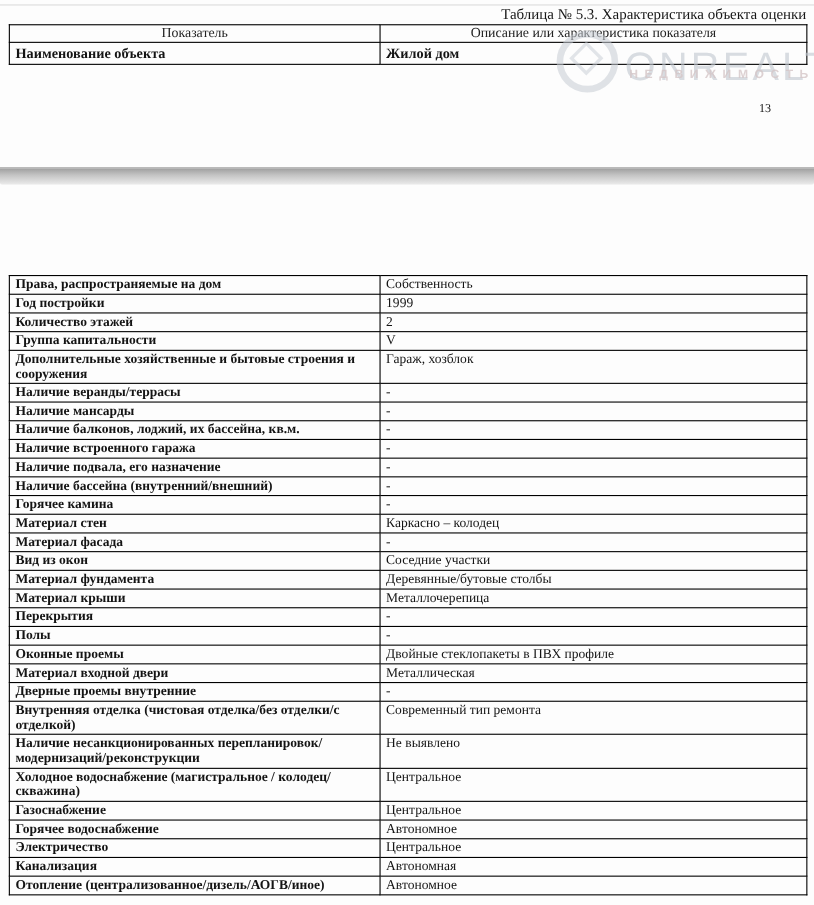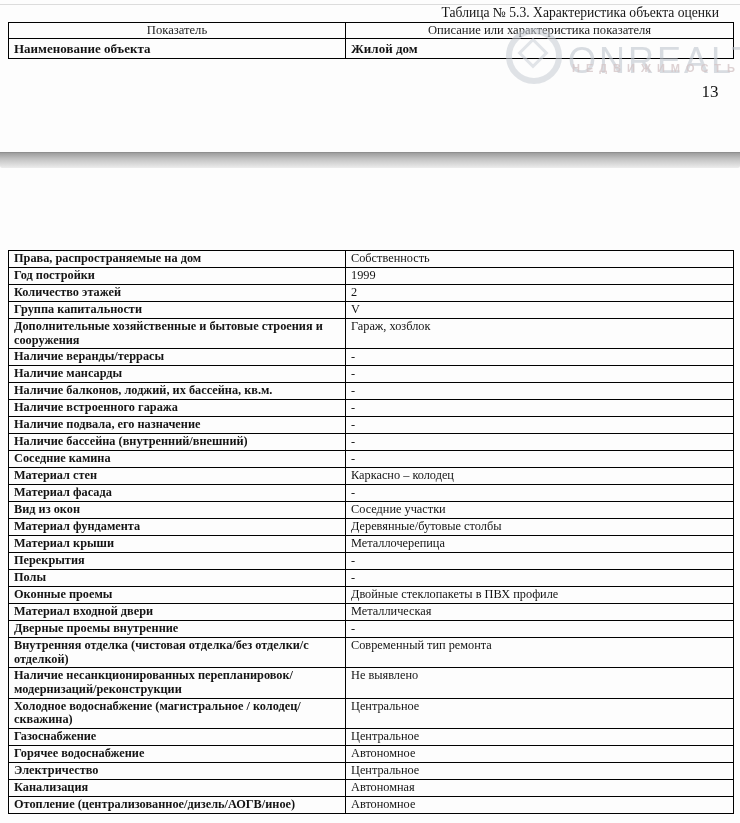--- a/index.html
+++ b/index.html
@@ -2,29 +2,29 @@
 <html><head>
 <meta charset="utf-8">
 <style>
   html,body{margin:0;padding:0}
   body{
     width:740px;height:823px;position:relative;overflow:hidden;
     background:#fdfdfd;color:#141414;
     font-family:"Liberation Serif","DejaVu Serif",serif;
   }
   .top-rule{position:absolute;top:4px;left:0;width:740px;height:1px;background:#dcdcdc}
-  .doc-title{position:absolute;top:5px;right:21px;font-size:13.6px;white-space:nowrap;color:#161616}
+  .doc-title{position:absolute;top:5px;right:7px;font-size:13.6px;white-space:nowrap;color:#161616}
   table{border-collapse:collapse;table-layout:fixed;background:transparent}
   
   .t1{position:absolute;top:22px;left:8px;width:725px}
   .t1 td{border:1px solid #000000;padding:0 5px;overflow:hidden;white-space:nowrap}
   .t1 tr.hdr td{text-align:center;height:15px;font-size:12.6px;color:#222}
   .t1 tr.data td{font-weight:bold;height:19px;font-size:13px}
   
-  .pageno{position:absolute;top:82px;left:690px;width:40px;text-align:center;font-size:17px}
+  .pageno{position:absolute;top:93px;left:690px;width:40px;text-align:left;font-size:11px}
   
   .graybar{
     position:absolute;top:152px;left:0;width:740px;height:15px;
     background:linear-gradient(180deg,#9e9e9e 0%,#c3c3c3 40%,#ececec 100%);
     border-top:1px solid #8f8f8f;border-radius:0 0 2px 2px;
   }
   
   .t2{position:absolute;top:250px;left:8px;width:725px}
   .t2 td{
     border:1px solid #000;padding:1px 5px;font-size:12.3px;line-height:13.6px;
@@ -132,21 +132,21 @@
       </tr>
       <tr>
         <td class="lbl">Наличие подвала, его назначение</td>
         <td>-</td>
       </tr>
       <tr>
         <td class="lbl">Наличие бассейна (внутренний/внешний)</td>
         <td>-</td>
       </tr>
       <tr>
-        <td class="lbl">Соседние камина</td>
+        <td class="lbl">Горячее камина</td>
         <td>-</td>
       </tr>
       <tr>
         <td class="lbl">Материал стен</td>
         <td>Каркасно – колодец</td>
       </tr>
       <tr>
         <td class="lbl">Материал фасада</td>
         <td>-</td>
       </tr>

